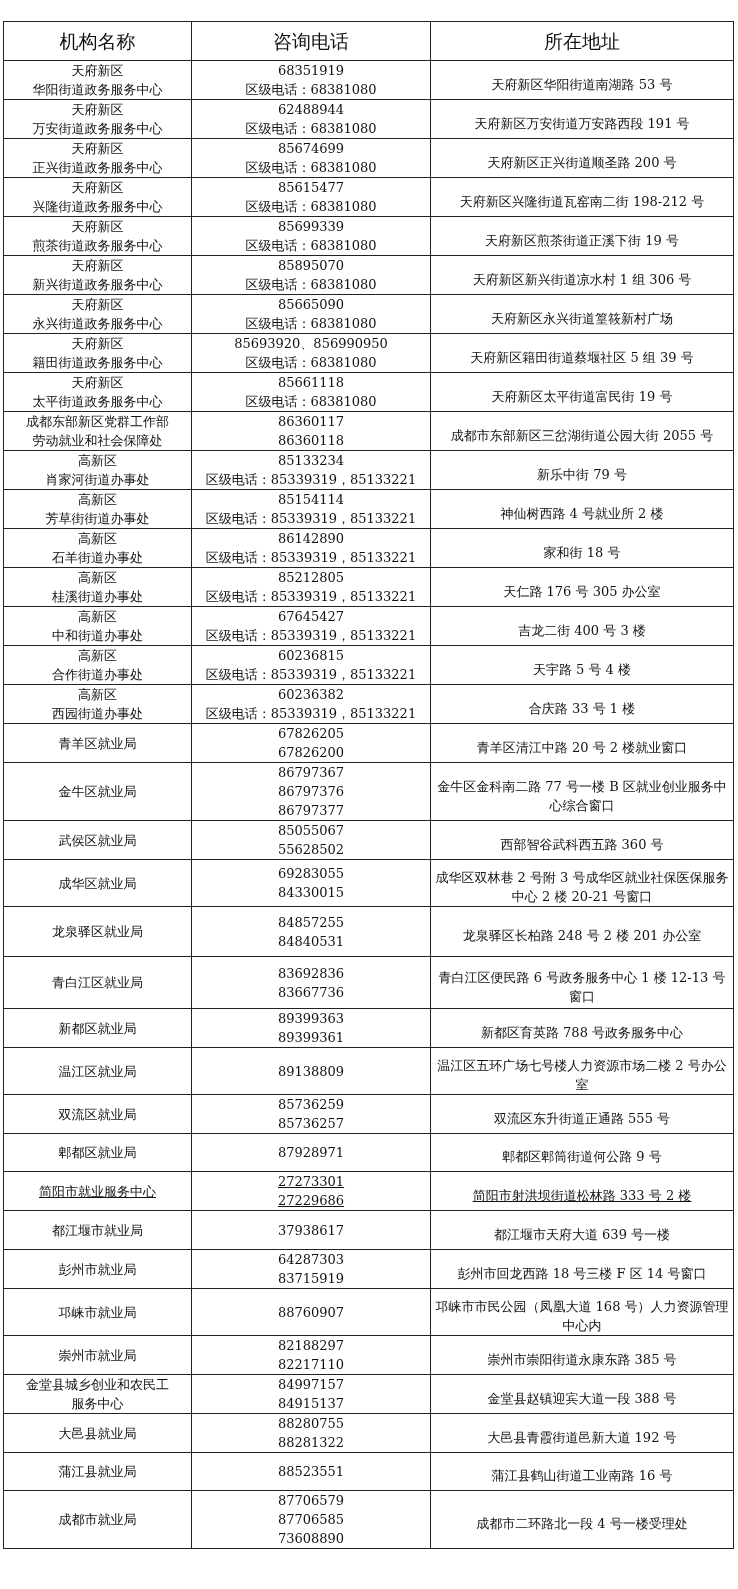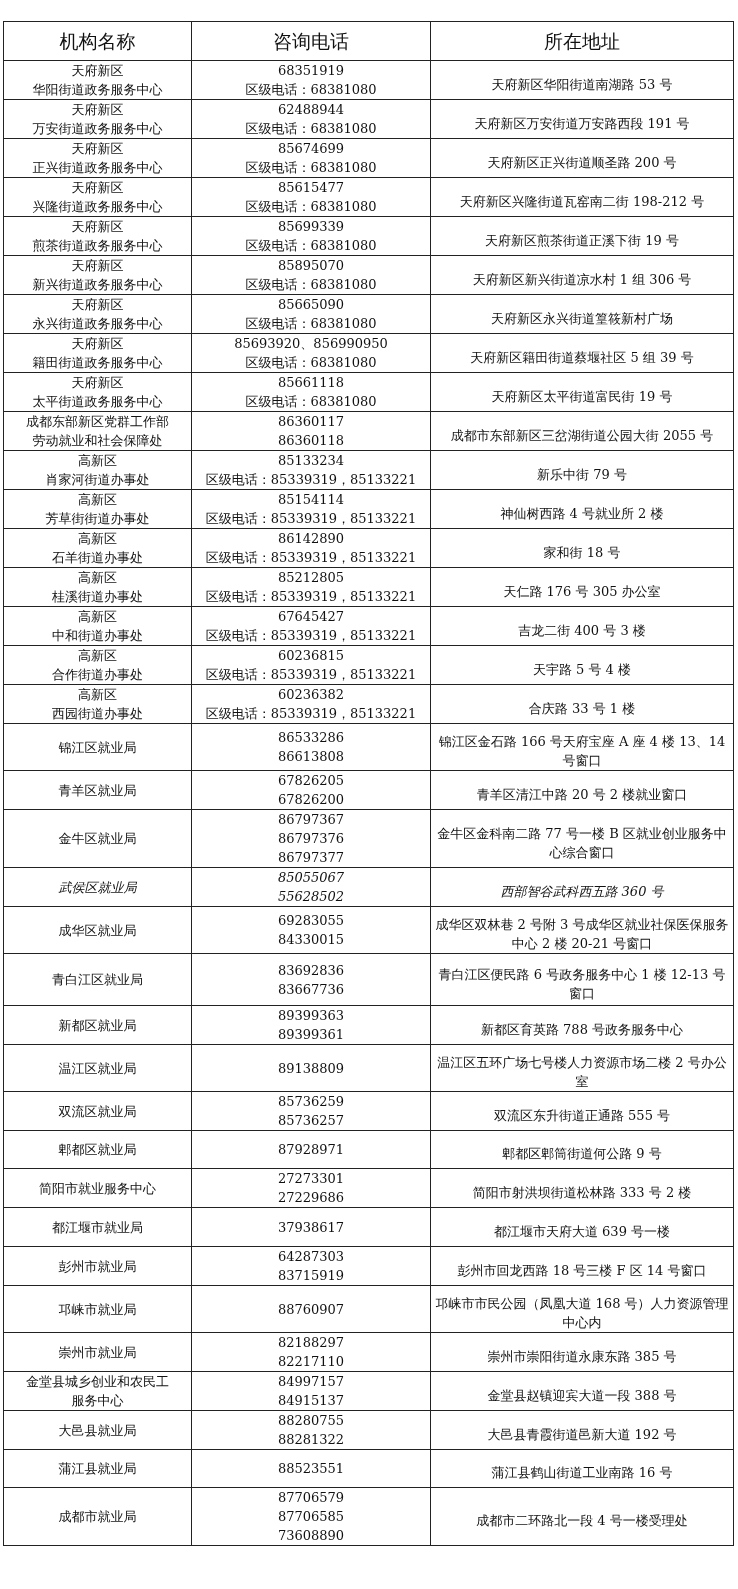--- a/index.html
+++ b/index.html
@@ -244,32 +244,20 @@
           <span class="line">西园街道办事处</span>
         </td>
         <td>
           <span class="line">60236382</span>
           <span class="line">区级电话：85339319，85133221</span>
         </td>
         <td>
           <span class="addr">合庆路 33 号 1 楼</span>
         </td>
       </tr>
-      <tr style="height: 38px;">
-        <td>
-          <span class="line">锦江区就业局</span>
-        </td>
-        <td>
-          <span class="line">86533286</span>
-          <span class="line">86613808</span>
-        </td>
-        <td>
-          <span class="addr">锦江区金石路 166 号天府宝座 A 座 4 楼 13、14 号窗口</span>
-        </td>
-      </tr>
       <tr style="height: 39px;">
         <td>
           <span class="line">青羊区就业局</span>
         </td>
         <td>
           <span class="line">67826205</span>
           <span class="line">67826200</span>
         </td>
         <td>
           <span class="addr">青羊区清江中路 20 号 2 楼就业窗口</span>
@@ -281,21 +269,21 @@
         </td>
         <td>
           <span class="line">86797367</span>
           <span class="line">86797376</span>
           <span class="line">86797377</span>
         </td>
         <td>
           <span class="addr">金牛区金科南二路 77 号一楼 B 区就业创业服务中心综合窗口</span>
         </td>
       </tr>
-      <tr style="height: 38px; font-style: italic;">
+      <tr style="height: 38px;">
         <td>
           <span class="line">武侯区就业局</span>
         </td>
         <td>
           <span class="line">85055067</span>
           <span class="line">55628502</span>
         </td>
         <td>
           <span class="addr">西部智谷武科西五路 360 号</span>
         </td>
@@ -305,20 +293,32 @@
           <span class="line">成华区就业局</span>
         </td>
         <td>
           <span class="line">69283055</span>
           <span class="line">84330015</span>
         </td>
         <td>
           <span class="addr">成华区双林巷 2 号附 3 号成华区就业社保医保服务中心 2 楼 20-21 号窗口</span>
         </td>
       </tr>
+      <tr style="height: 50px;">
+        <td>
+          <span class="line">龙泉驿区就业局</span>
+        </td>
+        <td>
+          <span class="line">84857255</span>
+          <span class="line">84840531</span>
+        </td>
+        <td>
+          <span class="addr">龙泉驿区长柏路 248 号 2 楼 201 办公室</span>
+        </td>
+      </tr>
       <tr style="height: 52px;">
         <td>
           <span class="line">青白江区就业局</span>
         </td>
         <td>
           <span class="line">83692836</span>
           <span class="line">83667736</span>
         </td>
         <td>
           <span class="addr">青白江区便民路 6 号政务服务中心 1 楼 12-13 号窗口</span>
@@ -363,21 +363,21 @@
         <td>
           <span class="line">郫都区就业局</span>
         </td>
         <td>
           <span class="line">87928971</span>
         </td>
         <td>
           <span class="addr">郫都区郫筒街道何公路 9 号</span>
         </td>
       </tr>
-      <tr style="height: 38px;">
+      <tr style="height: 38px; text-decoration: underline;">
         <td>
           <span class="line">简阳市就业服务中心</span>
         </td>
         <td>
           <span class="line">27273301</span>
           <span class="line">27229686</span>
         </td>
         <td>
           <span class="addr">简阳市射洪坝街道松林路 333 号 2 楼</span>
         </td>

